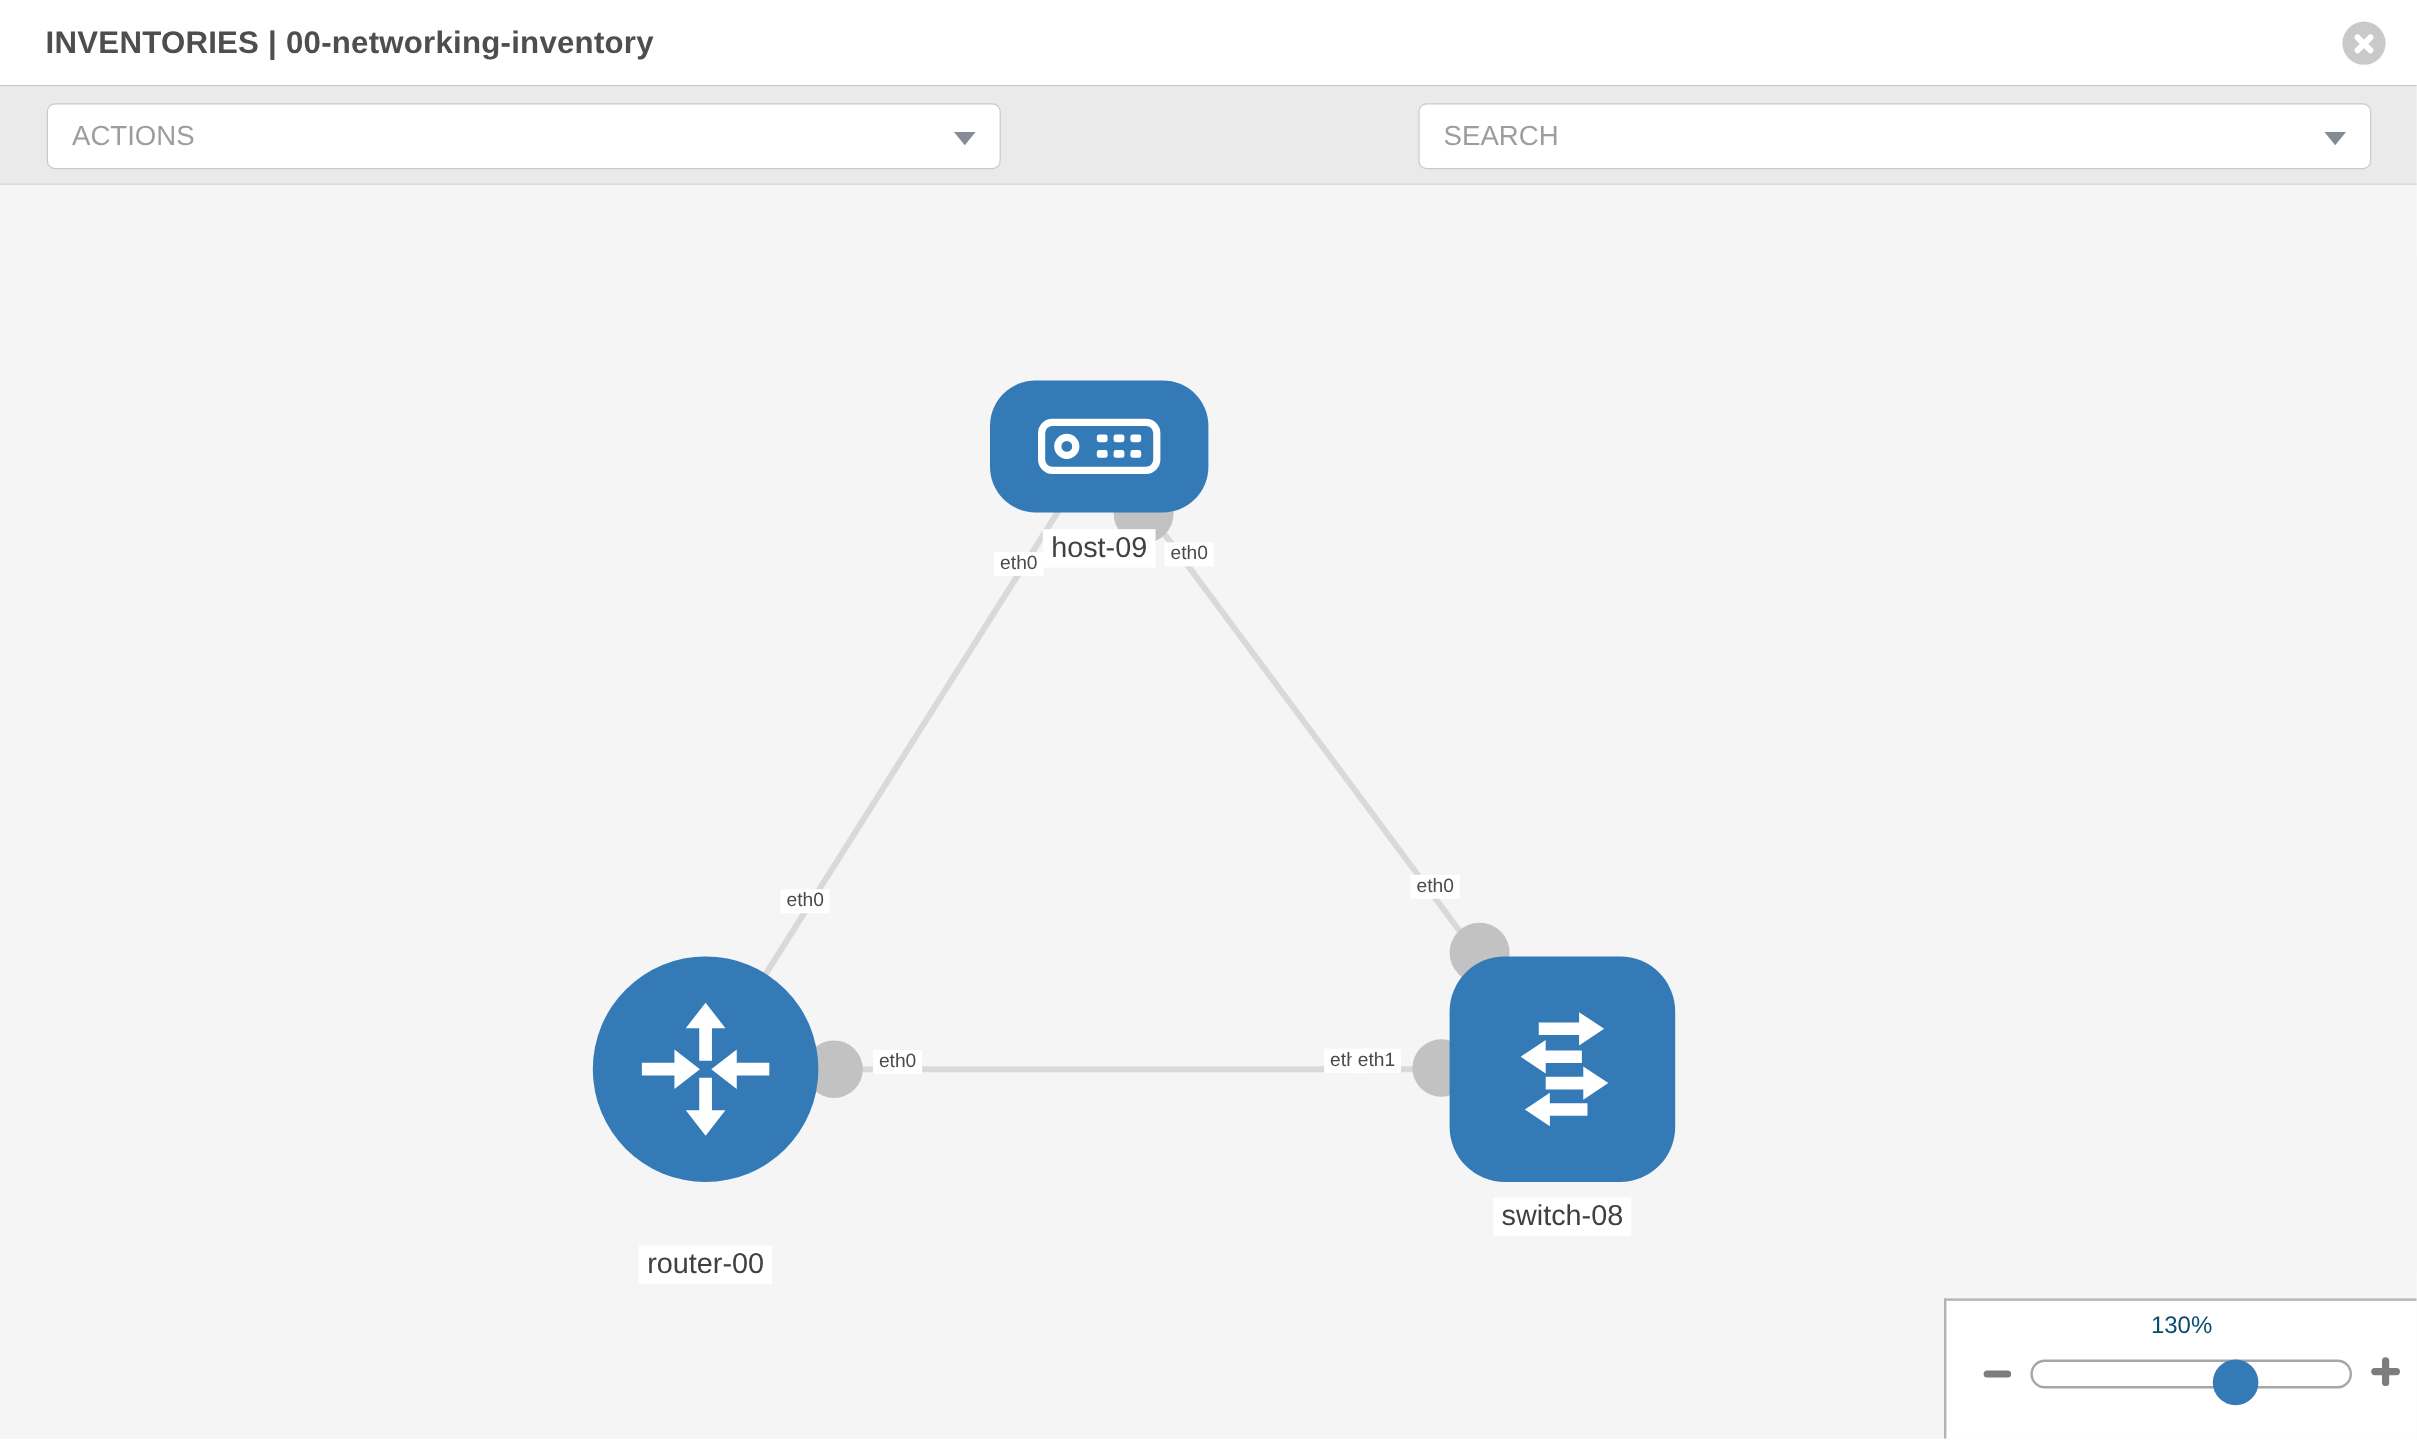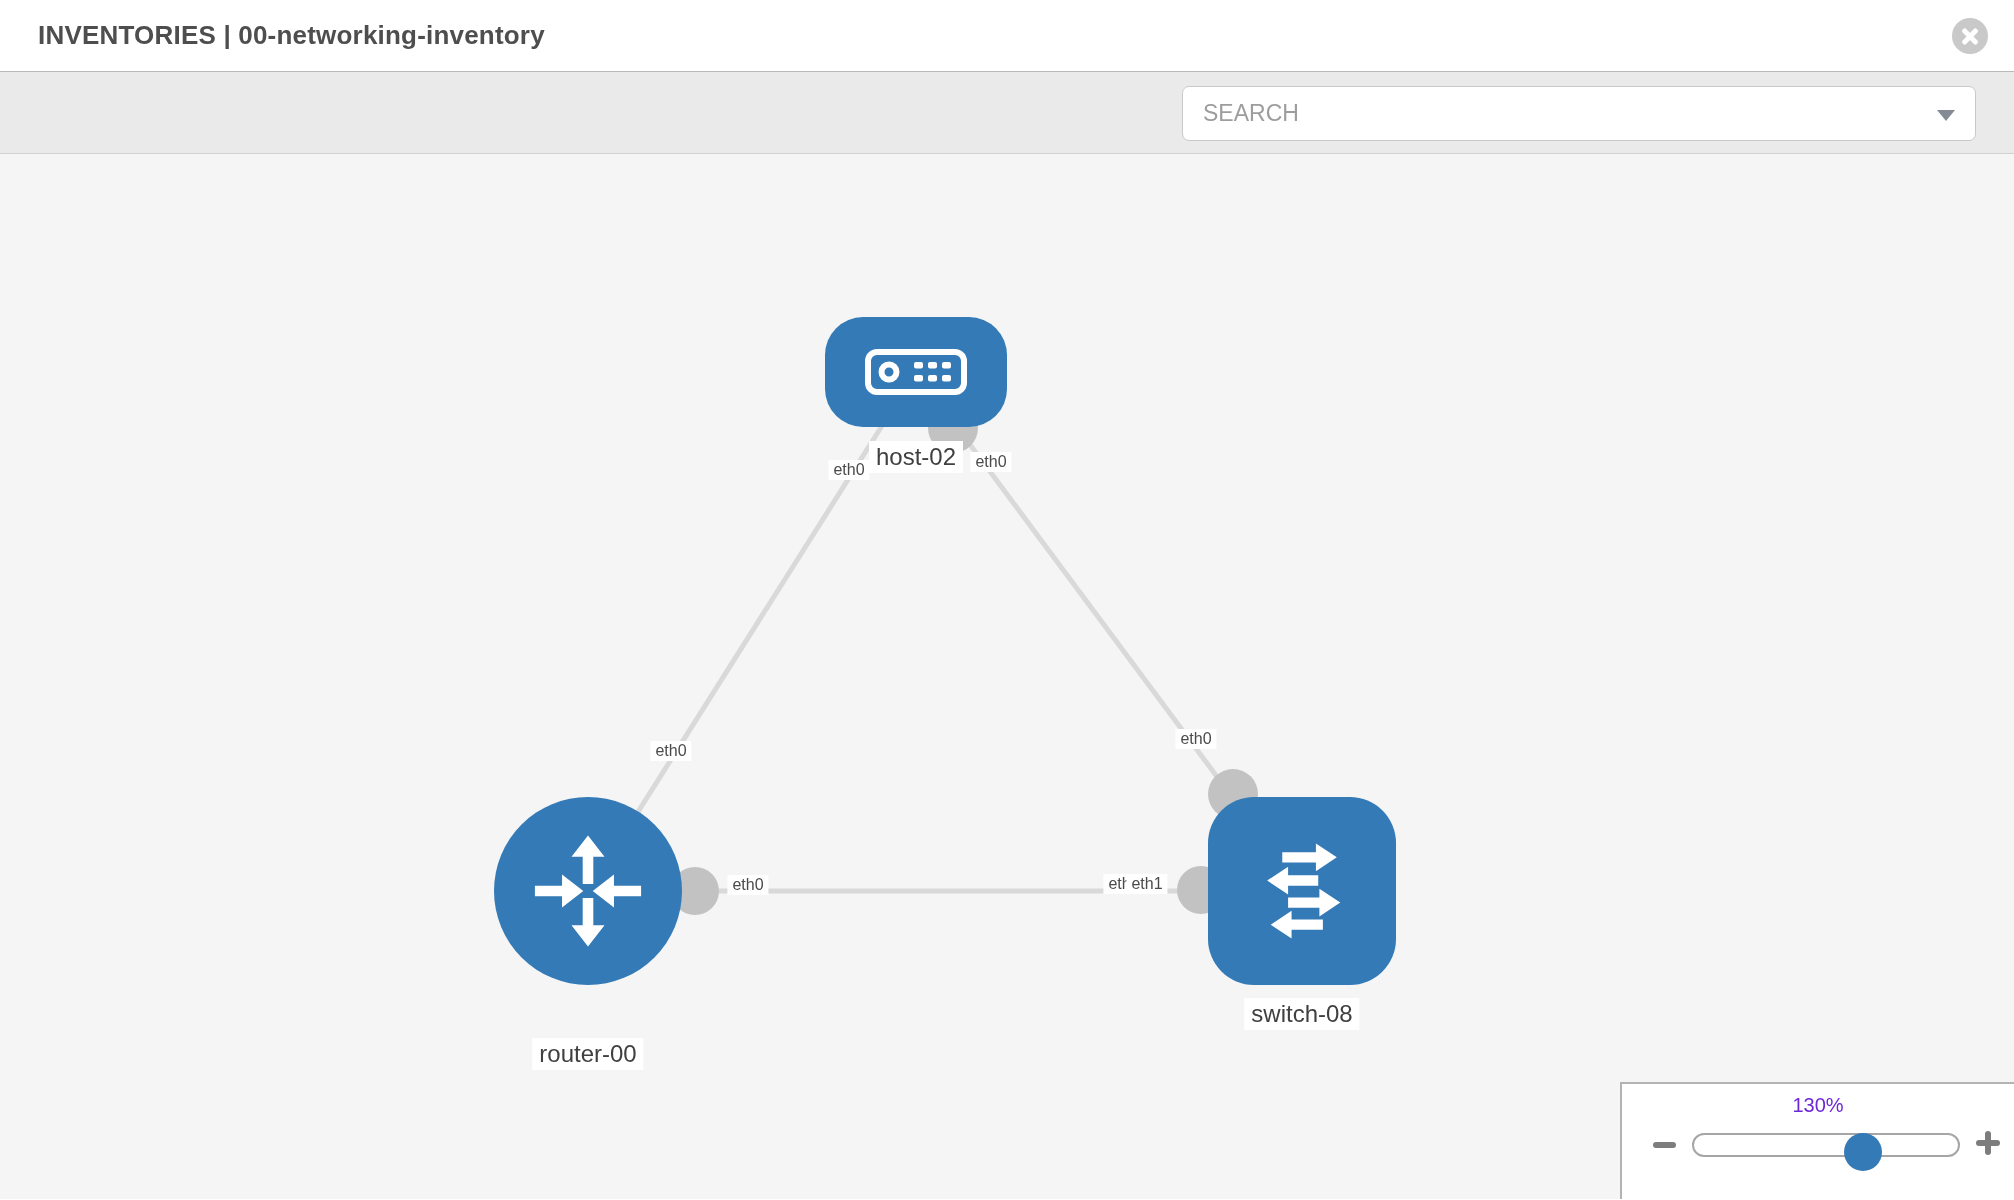--- a/index.html
+++ b/index.html
@@ -32,21 +32,21 @@
   .node { position:absolute; display:flex; align-items:center; justify-content:center; cursor:pointer; }
   .node.circle { border-radius:50%; }
   .node-label { position:absolute; transform:translate(-50%,-50%); background:#ffffff; color:#404040;
     font-size:24px; padding:2px 7px; white-space:nowrap; cursor:default; }
   .eth-label { position:absolute; transform:translate(-50%,-50%); background:#ffffff; color:#4a4a4a;
     font-size:16px; padding:1px 5px; white-space:nowrap; cursor:default; }
 
   
   .zoom-panel { position:absolute; right:0; bottom:0; width:394px; height:117px; background:#fff;
     border:2px solid #b3b3b3; border-right:none; border-bottom:none; }
-  .zoom-level { position:absolute; top:10px; left:0; width:100%; text-align:center; font-size:20px; color:#6d28d9; }
+  .zoom-level { position:absolute; top:10px; left:0; width:100%; text-align:center; font-size:20px; color:#0c4a6e; }
   .zoom-row { position:absolute; top:44px; left:0; width:100%; height:34px; }
   .zoom-minus { position:absolute; left:31px; top:14px; width:23px; height:6px; border-radius:3px; background:#7d7d7d; cursor:pointer; }
   .zoom-plus { position:absolute; left:354px; top:3px; width:24px; height:24px; cursor:pointer; }
   .zoom-plus .h { position:absolute; left:0; top:9px; width:24px; height:6px; border-radius:3px; background:#7d7d7d; }
   .zoom-plus .v { position:absolute; left:9px; top:0; width:6px; height:24px; border-radius:3px; background:#7d7d7d; }
   .zoom-track { position:absolute; left:70px; top:5px; width:268px; height:24px; background:#fff;
     border:2px solid #a6a6a6; border-radius:13px; cursor:pointer; }
   .zoom-handle { position:absolute; top:-2px; width:38px; height:38px; border-radius:50%; background:#337ab7; cursor:grab; }
 </style>
 </head>
@@ -54,20 +54,24 @@
 
 <div class="header">
   <div class="header-title">INVENTORIES | 00-networking-inventory</div>
   <div class="close-btn">
     <div class="bar b1"></div>
     <div class="bar b2"></div>
   </div>
 </div>
 
 <div class="toolbar">
+  <div class="select-box" id="actions-box">
+    <span class="sel-text">ACTIONS</span>
+    <span class="caret"></span>
+  </div>
 
   <svg class="tool-icon" style="left:1051px;" width="30" height="30" viewBox="0 0 512 512">
     <path fill="#8a8e93" d="M507.73 109.1c-2.24-9.03-13.54-12.09-20.12-5.51l-74.36 74.36-67.88-11.31-11.31-67.88 74.36-74.36c6.62-6.62 3.43-17.9-5.66-20.16-47.38-11.74-99.55.91-136.58 37.93-39.64 39.64-50.55 97.1-34.05 147.2L18.74 402.76c-24.99 24.99-24.99 65.51 0 90.5 24.99 24.99 65.51 24.99 90.5 0l213.21-213.21c50.12 16.71 107.47 5.68 147.37-34.22 37.07-37.07 49.7-89.32 37.91-136.73zM64 472c-13.25 0-24-10.75-24-24 0-13.26 10.75-24 24-24s24 10.74 24 24c0 13.25-10.75 24-24 24z"></path>
   </svg>
 
   <svg class="tool-icon" style="left:1119px;" width="29" height="29" viewBox="0 0 512 512">
     <g transform="scale(-1,1) translate(-512,0)">
       <path fill="#8a8e93" d="M512 176.001C512 273.203 433.202 352 336 352c-11.22 0-22.19-1.062-32.827-3.069l-24.012 27.014A23.999 23.999 0 0 1 261.223 384H224v40c0 13.255-10.745 24-24 24h-40v40c0 13.255-10.745 24-24 24H24c-13.255 0-24-10.745-24-24v-78.059c0-6.365 2.529-12.47 7.029-16.971l161.802-161.802C163.108 219.582 160 198.169 160 176 160 78.798 238.797.001 335.999 0 433.488-.001 512 78.511 512 176.001zM336 128c0 26.51 21.49 48 48 48s48-21.49 48-48-21.49-48-48-48-48 21.49-48 48z"></path>
     </g>
   </svg>
@@ -95,21 +99,21 @@
           <rect x="4" y="4" width="96" height="40" rx="9" fill="none" stroke="#fff" stroke-width="6"></rect>
           <circle cx="25" cy="24" r="7.5" fill="none" stroke="#fff" stroke-width="6"></circle>
           <rect x="50" y="14" width="9" height="6.5" rx="2" fill="#fff"></rect>
           <rect x="64" y="14" width="9" height="6.5" rx="2" fill="#fff"></rect>
           <rect x="78" y="14" width="9" height="6.5" rx="2" fill="#fff"></rect>
           <rect x="50" y="27" width="9" height="6.5" rx="2" fill="#fff"></rect>
           <rect x="64" y="27" width="9" height="6.5" rx="2" fill="#fff"></rect>
           <rect x="78" y="27" width="9" height="6.5" rx="2" fill="#fff"></rect>
         </svg>
       </div>
-      <div class="node-label" style="left: 916px; top: 303px;">host-02</div>
+      <div class="node-label" style="left: 916px; top: 303px;">host-09</div>
       <div class="node circle" style="left: 494px; top: 643px; width: 188px; height: 188px; background: rgb(51, 122, 183);">
         <svg width="118" height="122" viewBox="0 0 100 100" fill="#fff">
           <path d="M50 3 L64 21 L54.5 21 L54.5 44 L45.5 44 L45.5 21 L36 21 Z"></path>
           <path d="M50 97 L64 79 L54.5 79 L54.5 56 L45.5 56 L45.5 79 L36 79 Z"></path>
           <path d="M46 50 L28 36 L28 45.5 L5 45.5 L5 54.5 L28 54.5 L28 64 Z"></path>
           <path d="M54 50 L72 36 L72 45.5 L95 45.5 L95 54.5 L72 54.5 L72 64 Z"></path>
         </svg>
       </div>
       <div class="node-label" style="left: 588px; top: 900px;">router-00</div>
       <div class="node" style="left: 1208px; top: 643px; width: 188px; height: 188px; background: rgb(51, 122, 183); border-radius: 46px;">

